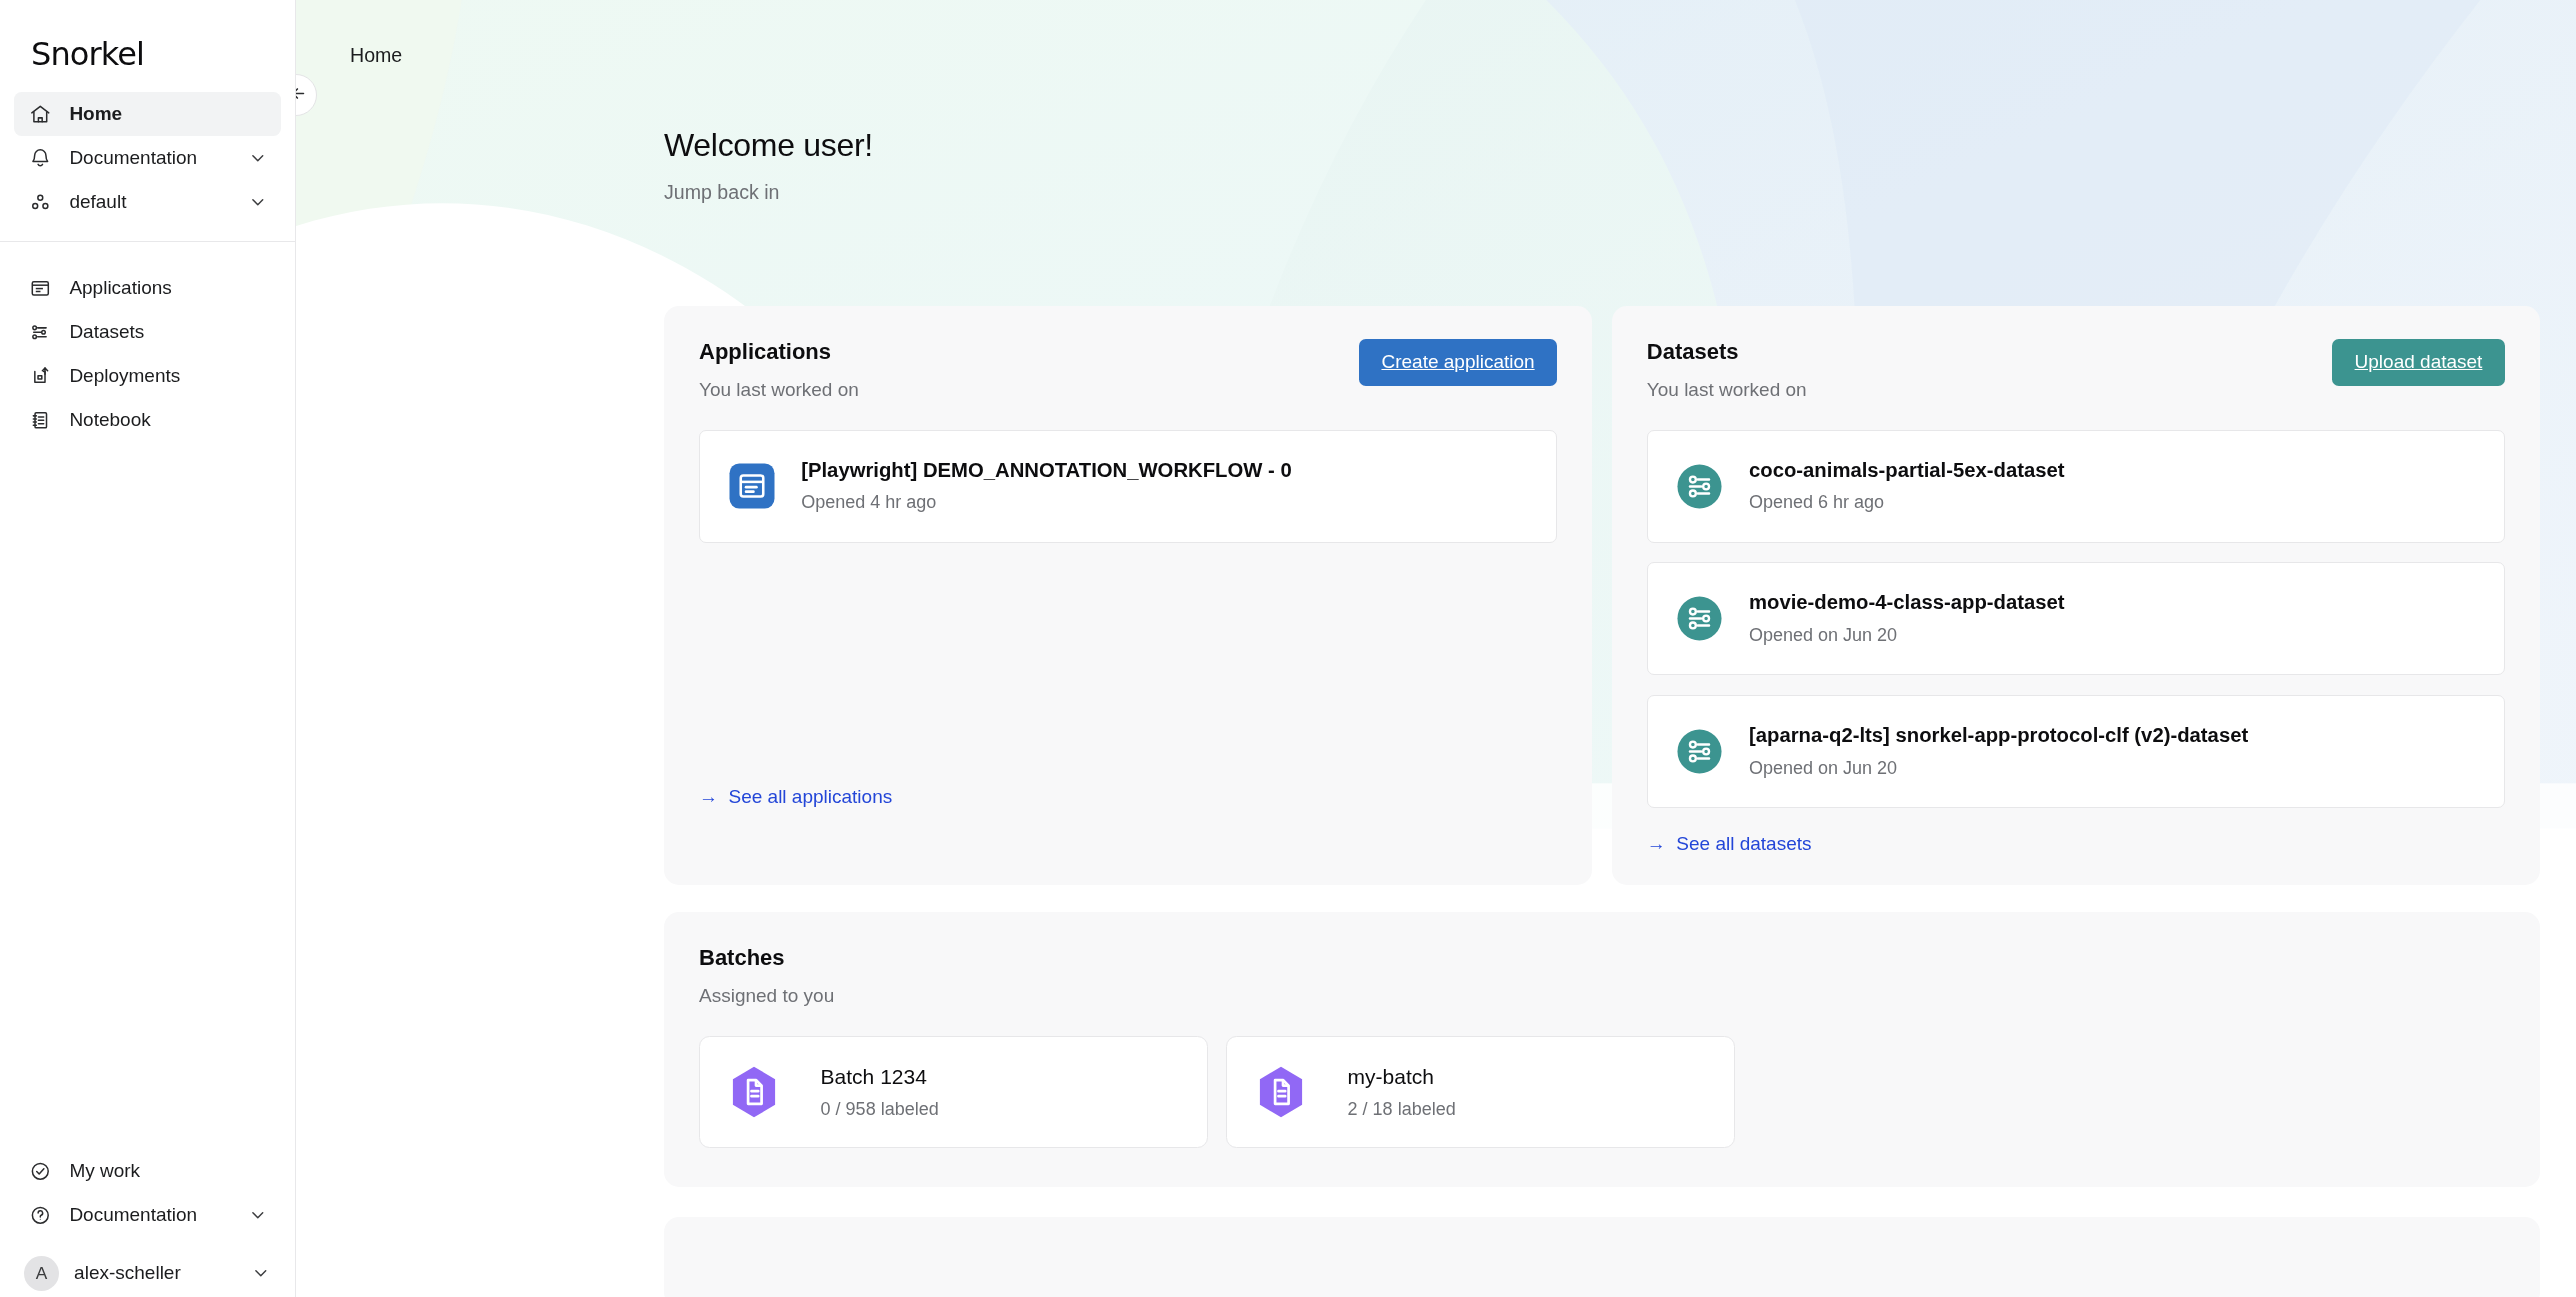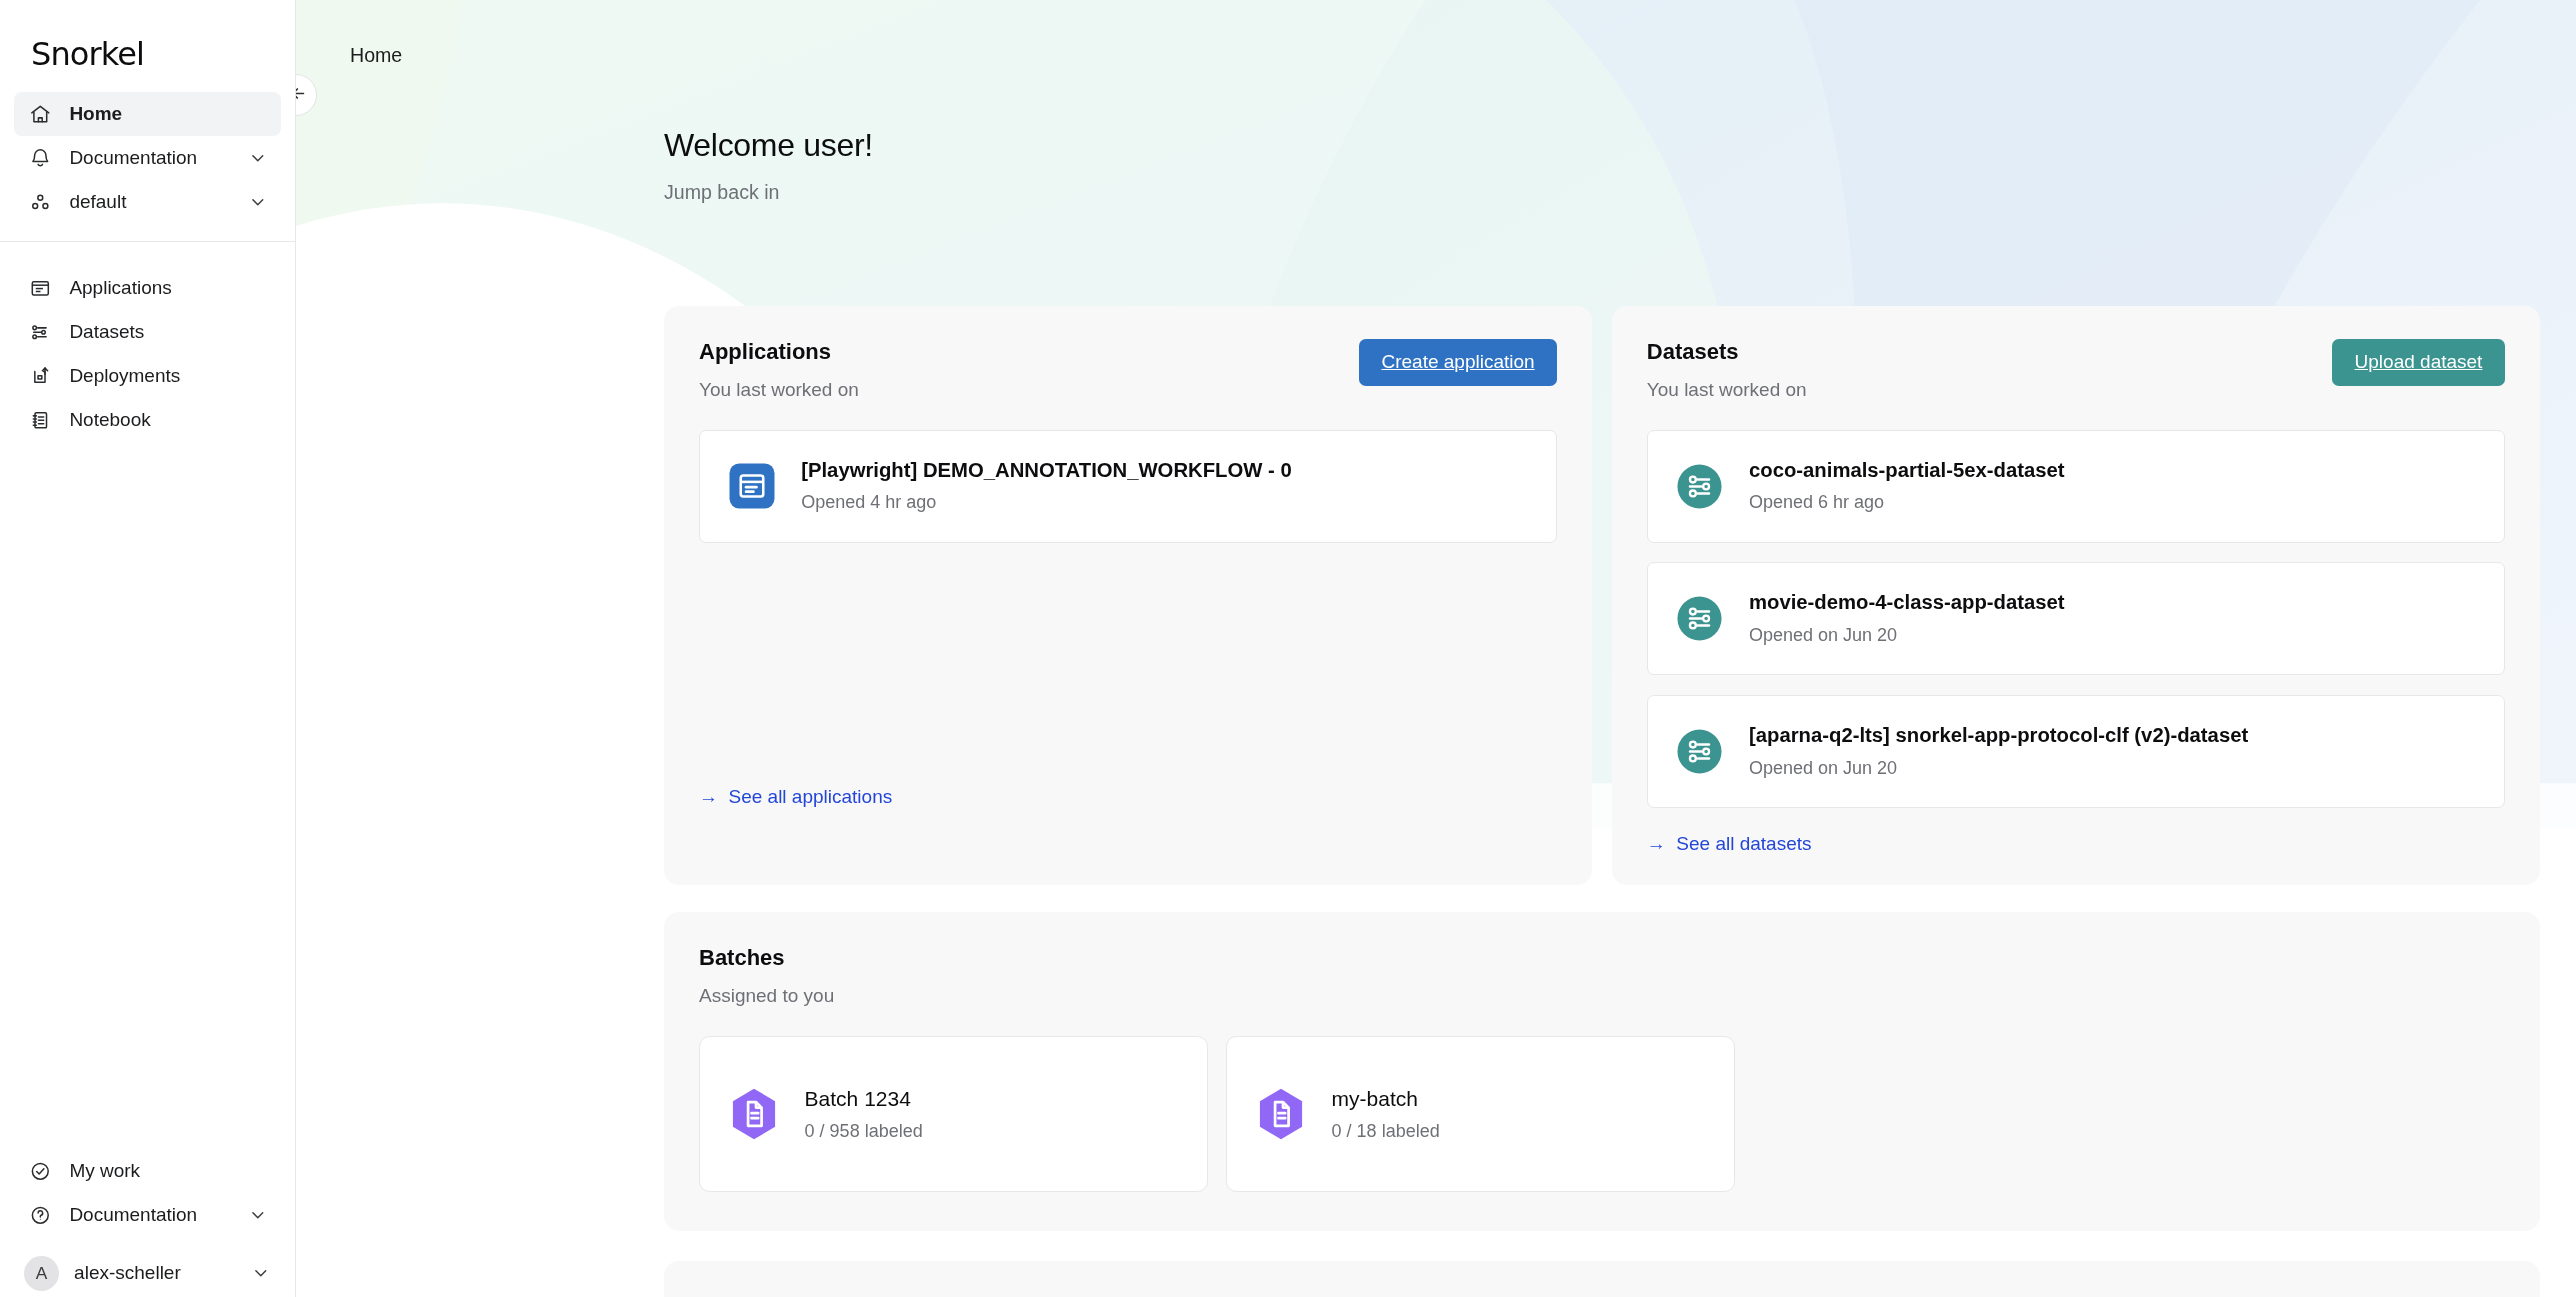--- a/index.html
+++ b/index.html
@@ -111,22 +111,22 @@
   .apps-panel .item-list { min-height: 331px; }
 
   .batch-panel {
     margin: 27px 36px 0 368px;
     background: #f8f8f9; border-radius: 15px;
     padding: 33px 35px 39px 35px;
   }
   .batch-row { margin-top: 29px; display: flex; gap: 18px; }
   .batch-card {
     background: #ffffff; border: 1.5px solid #e7e7e9; border-radius: 10.5px;
-    width: 509px; height: 156px;
-    display: flex; align-items: center; gap: 22px; padding: 0 25.6px;
+    width: 509px; height: 112px;
+    display: flex; align-items: center; gap: 38px; padding: 0 25.6px;
     cursor: pointer;
   }
   .batch-icon { width: 57px; height: 57px; flex: 0 0 57px; display: flex; align-items: center; justify-content: center; }
   .batch-name { font-size: 21px; font-weight: 400; color: #0d0d0f; }
   .batch-meta { font-size: 18px; color: #6e7075; margin-top: 10.5px; }
 
   .ghost-panel {
     margin: 30px 36px 0 368px; height: 90px;
     background: #f8f8f9; border-radius: 15px;
   }
@@ -470,21 +470,21 @@
             <span class="batch-icon">
               <svg width="54" height="54" viewBox="0 0 64 64">
                 <path d="M32 2 57 16.8v30.4L32 62 7 47.2V16.8Z" fill="#9168f5"></path>
                 <path d="M25 18h9.6L41 24.4V46H25Z" fill="none" stroke="#ffffff" stroke-width="3.2" stroke-linejoin="round"></path>
                 <path d="M34.4 18v6.4H41" fill="none" stroke="#ffffff" stroke-width="3.2" stroke-linejoin="round"></path>
                 <path d="M29 31h8M29 37h8" stroke="#ffffff" stroke-width="3.2" stroke-linecap="round"></path>
               </svg>
             </span>
             <div class="item-text">
               <div class="batch-name">my-batch</div>
-              <div class="batch-meta">0 / 18 labeled</div>
+              <div class="batch-meta">2 / 18 labeled</div>
             </div>
           </div>
         </div>
       </section>
 
       <div class="ghost-panel"></div>
     </div>
   </main>
 </div>
 

